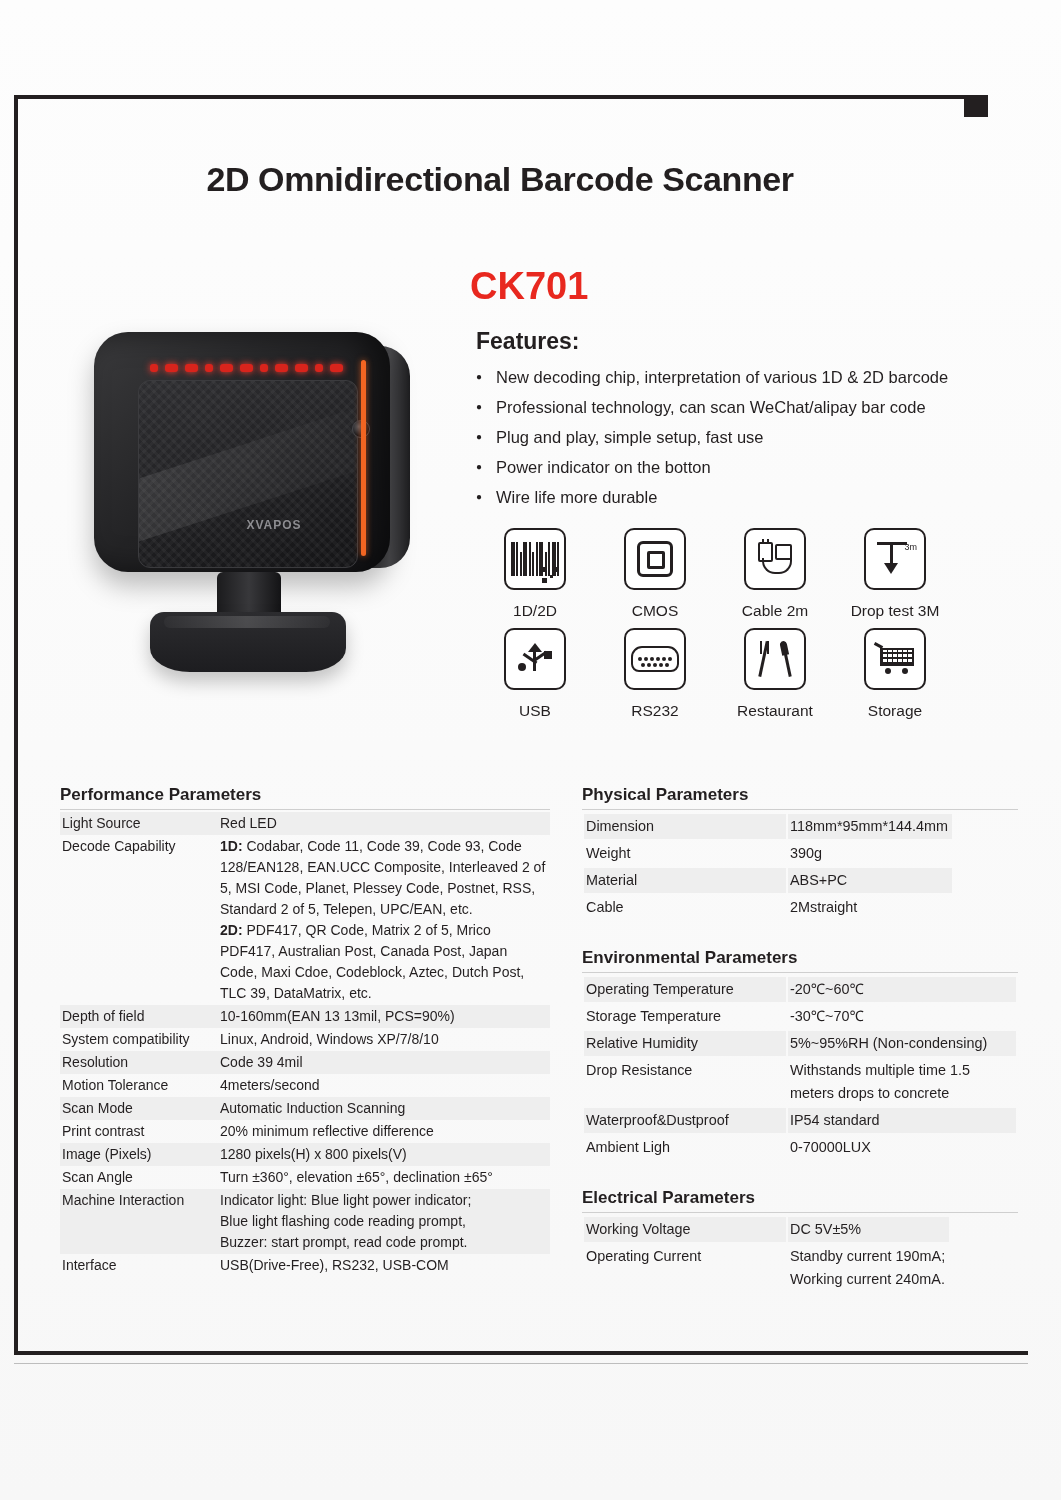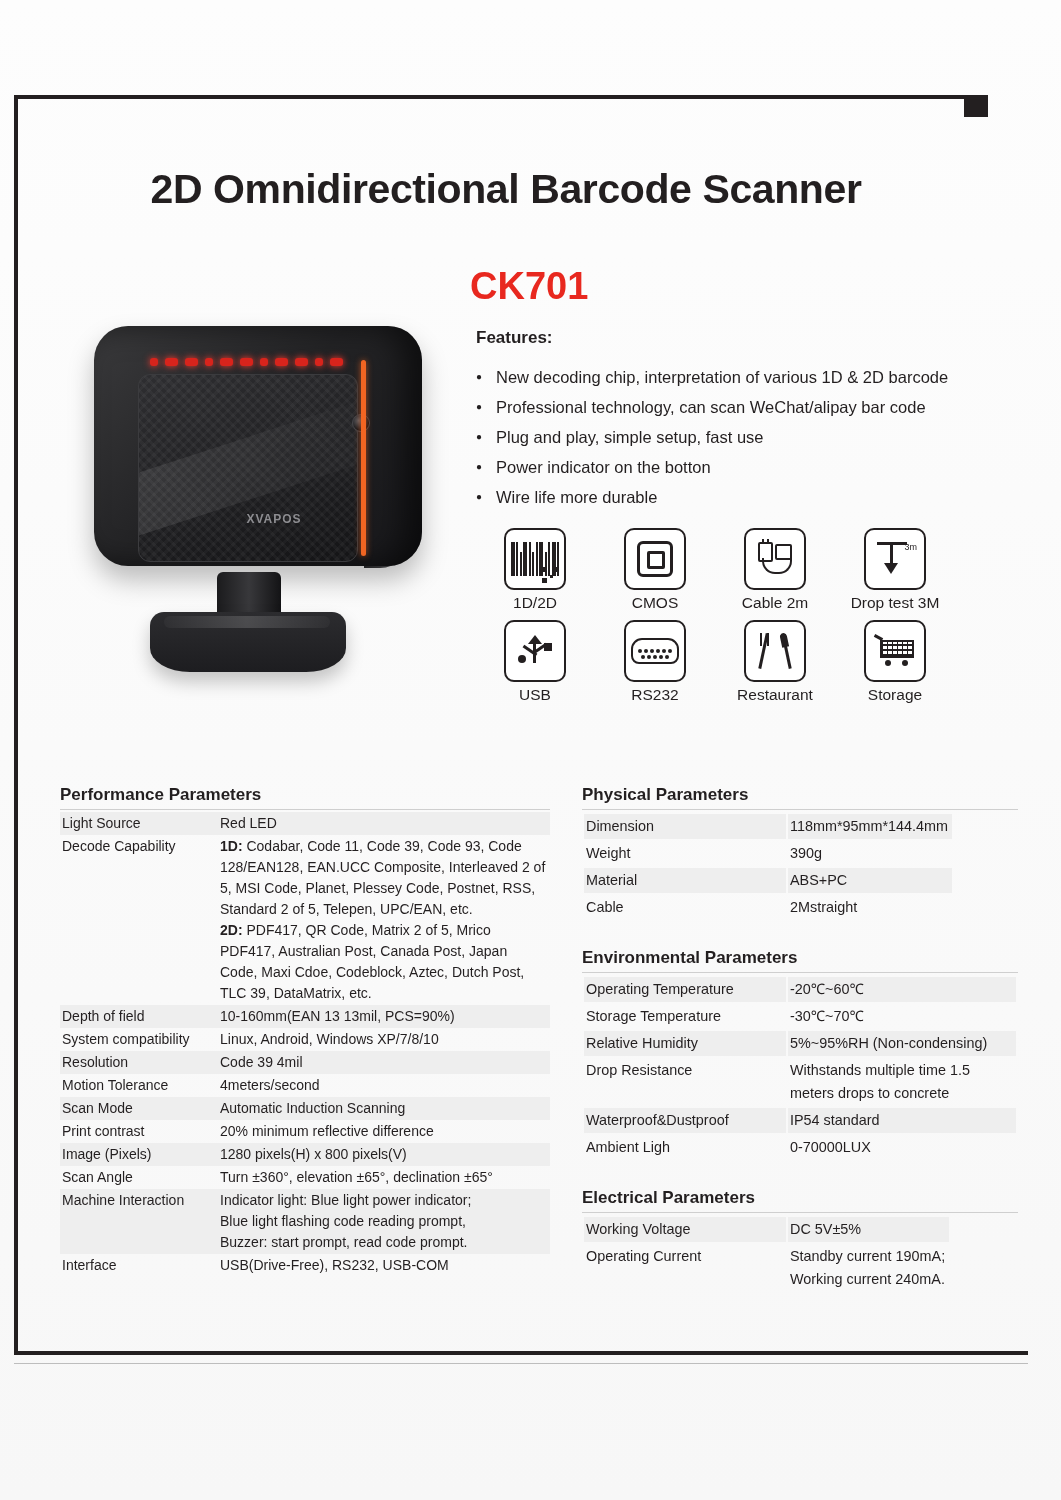--- a/index.html
+++ b/index.html
@@ -33,36 +33,36 @@
     background:#231f20;
   }
   .frame-bottom-thin {
     position:absolute; left:14px; top:1363px; width:1014px; height:1px;
     background:#bdbdbd;
   }
 
   h1.title {
     position:absolute; left:0; top:160px; width:1000px;
     text-align:center;
-    font-size:41px; font-weight:bold; letter-spacing:-0.4px;
-    margin:6px;
+    font-size:34px; font-weight:bold; letter-spacing:-0.4px;
+    margin:0;
     color:#231f20;
   }
   .model {
     position:absolute; left:470px; top:265px;
     font-size:38px; font-weight:bold;
     color:#e8281f;
   }
 
   
   .product {
     position:absolute; left:72px; top:320px; width:380px; height:400px;
   }
   .scanner-body {
-    position:absolute; left:22px; top:6px; width:328px; height:240px;
+    position:absolute; left:22px; top:12px; width:296px; height:240px;
     background:linear-gradient(135deg,#3a3a3c 0%, #232325 45%, #17171a 100%);
     border-radius:34px;
     box-shadow:inset -18px 0 30px rgba(0,0,0,.55), 0 14px 26px rgba(0,0,0,.25);
   }
   .scanner-side {
     position:absolute; left:292px; top:26px; width:46px; height:222px;
     background:linear-gradient(90deg,#2a2a2c,#4a4a4d 55%,#1d1d1f);
     border-radius:0 30px 30px 0;
   }
   .orange-stripe {
@@ -114,41 +114,41 @@
   }
   .base-shine {
     position:absolute; left:92px; top:296px; width:166px; height:12px;
     border-radius:10px;
     background:linear-gradient(90deg, rgba(255,255,255,.03), rgba(255,255,255,.16), rgba(255,255,255,.03));
   }
 
   
   .features-title {
     position:absolute; left:476px; top:328px;
-    font-size:17px; font-weight:bold;
+    font-size:23px; font-weight:bold;
   }
   .feature-list {
     position:absolute; left:476px; top:362px; width:540px;
   }
   .feature-item {
     font-size:16.5px; line-height:30px; color:#231f20;
     padding-left:20px; position:relative;
   }
   .feature-item:before {
     content:"●"; position:absolute; left:0; top:0; font-size:10px; line-height:30px; color:#231f20;
   }
 
   
   .icon-grid {
     position:absolute; left:476px; top:528px; width:540px;
     display:grid; grid-template-columns:repeat(4, 118px); gap:8px 2px;
   }
   .icon-cell { width:118px; text-align:center; }
   .icon-box {
-    width:58px; height:58px; margin:0 auto 4px auto;
+    width:58px; height:58px; margin:0 auto 12px auto;
     border:2px solid #231f20; border-radius:10px;
     position:relative; display:flex; align-items:center; justify-content:center;
     background:#fff;
   }
   .icon-label { font-size:15.5px; color:#231f20; }
 
   
   .bars { display:flex; align-items:flex-end; gap:1.5px; height:34px; }
   .bars i { display:block; width:2px; background:#231f20; height:34px; }
   .bars i.w { width:4px; }

